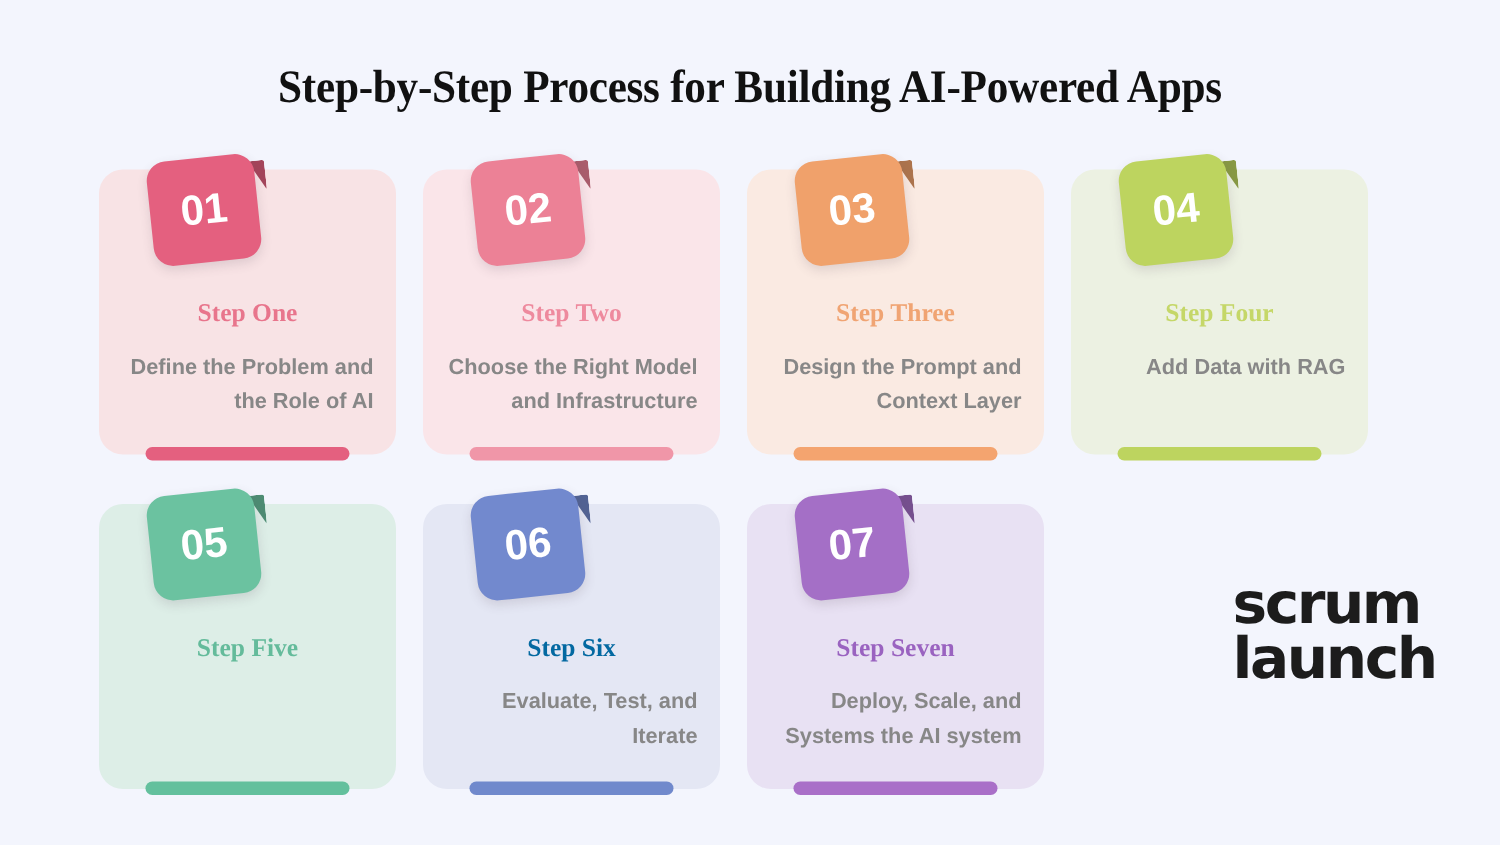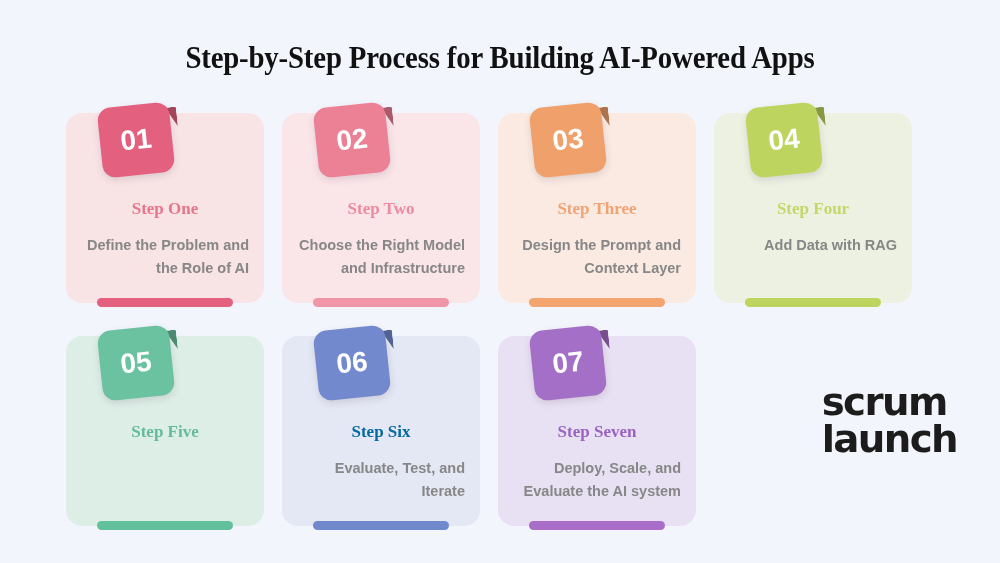--- a/index.html
+++ b/index.html
@@ -260,21 +260,21 @@
       <div class="card">
         <div class="card-bg" style="background: rgb(232, 225, 243);"></div>
         <div class="card-inner">
           <div class="badge-wrap">
             <div class="badge-fold" style="border-top-color: rgb(118, 80, 143);"></div>
             <div class="badge" style="background: rgb(164, 111, 198);">
               <span class="badge-num">07</span>
             </div>
           </div>
           <div class="step-title" style="color: rgb(154, 99, 192);">Step Seven</div>
-          <div class="step-desc">Deploy, Scale, and Evaluate the AI system</div>
+          <div class="step-desc">Deploy, Scale, and Systems the AI system</div>
         </div>
         <div class="bar" style="background: rgb(169, 111, 200);"></div>
       </div>
     </div>
 
   <div class="logo">
     <span class="logo-line">scrum</span>
     <span class="logo-line">launch</span>
   </div>
 

